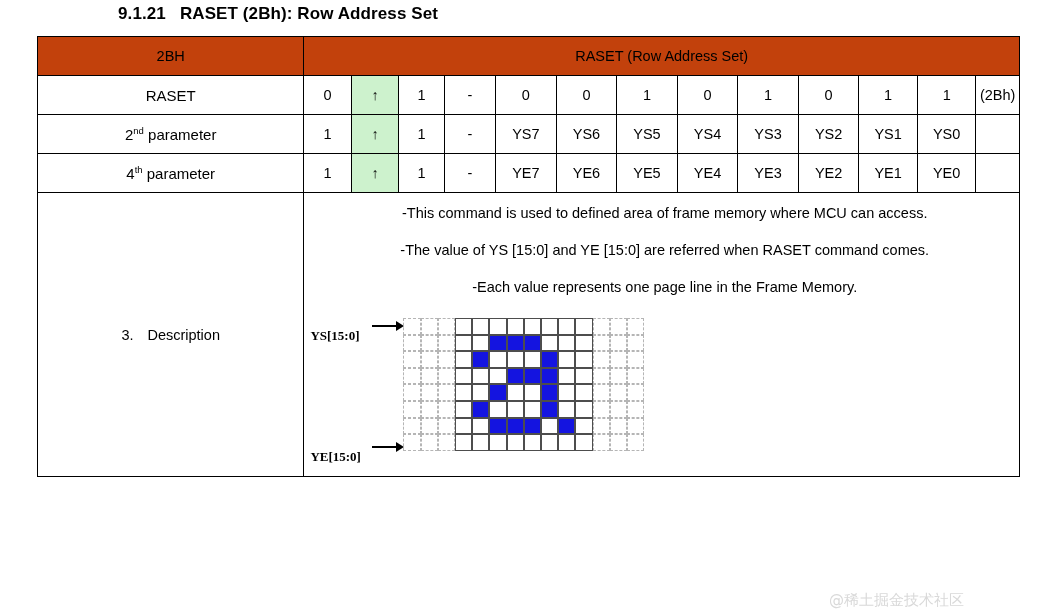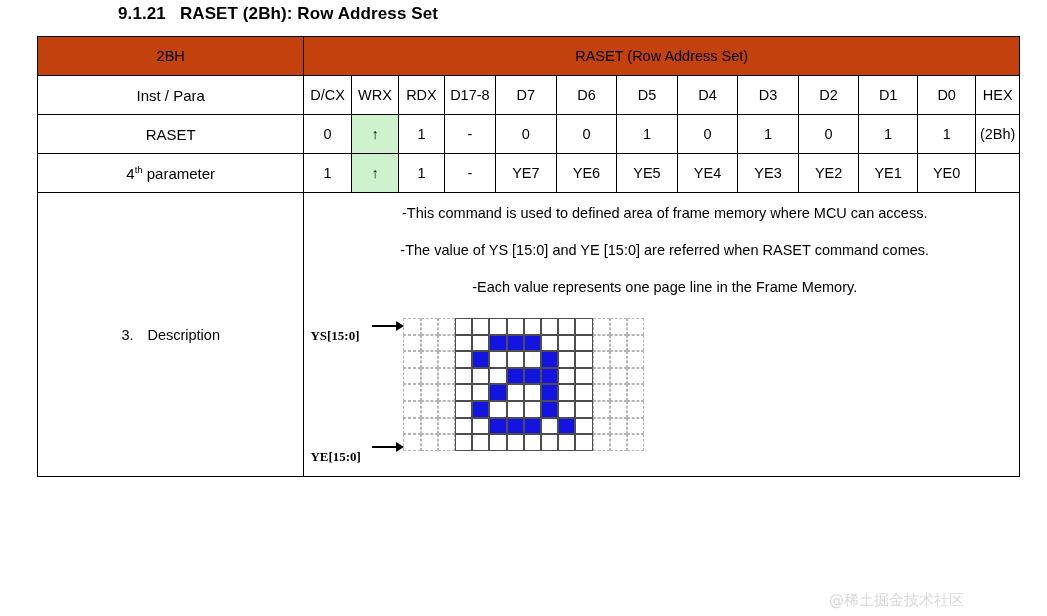--- a/index.html
+++ b/index.html
@@ -125,55 +125,55 @@
         <col style="width:60px">
         <col style="width:58px">
         <col style="width:58px">
       <col style="width:43px">
     </colgroup>
     <tbody>
       <tr>
         <td class="gray hdr-title">2BH</td>
         <td class="gray hdr-title" colspan="13">RASET (Row Address Set)</td>
       </tr>
-      <tr>
-        <td class="label-col">Inst / Para</td>
-        <td>D/CX</td>
-        <td>WRX</td>
-        <td>RDX</td>
-        <td>D17-8</td>
-        <td>D7</td>
-        <td>D6</td>
-        <td>D5</td>
-        <td>D4</td>
-        <td>D3</td>
-        <td>D2</td>
-        <td>D1</td>
-        <td>D0</td>
-        <td>HEX</td>
-      </tr>
 
       <tr>
         <td class="label-col">RASET</td>
         <td>0</td>
         <td class="green arrow">↑</td>
         <td>1</td>
         <td>-</td>
         <td>0</td>
         <td>0</td>
         <td>1</td>
         <td>0</td>
         <td>1</td>
         <td>0</td>
         <td>1</td>
         <td>1</td>
         <td>(2Bh)</td>
       </tr>
 
 
+      <tr>
+        <td class="label-col"><span>2</span><span class="sup">nd</span><span> parameter</span></td>
+        <td>1</td>
+        <td class="green arrow">↑</td>
+        <td>1</td>
+        <td>-</td>
+        <td>YS7</td>
+        <td>YS6</td>
+        <td>YS5</td>
+        <td>YS4</td>
+        <td>YS3</td>
+        <td>YS2</td>
+        <td>YS1</td>
+        <td>YS0</td>
+        <td></td>
+      </tr>
 
 
       <tr>
         <td class="label-col"><span>4</span><span class="sup">th</span><span> parameter</span></td>
         <td>1</td>
         <td class="green arrow">↑</td>
         <td>1</td>
         <td>-</td>
         <td>YE7</td>
         <td>YE6</td>

